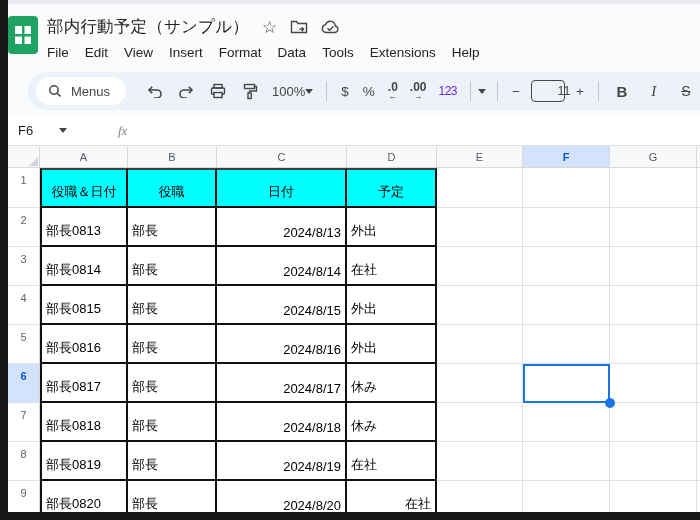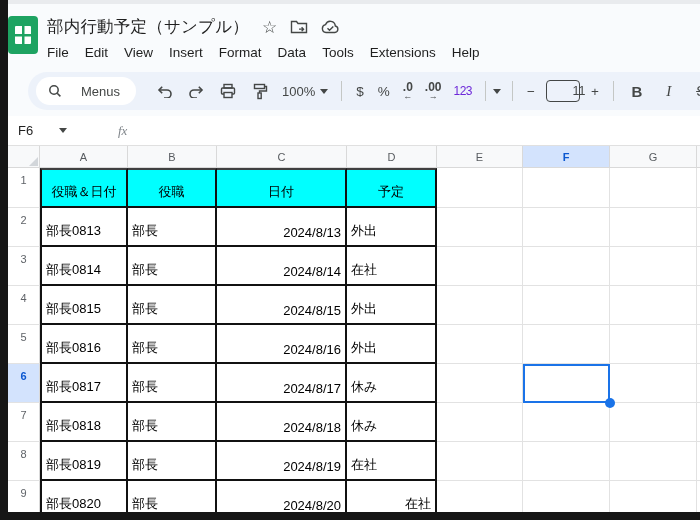--- a/index.html
+++ b/index.html
@@ -25,26 +25,26 @@
   .doc-title { font-size:16.5px; color:#1f1f1f; letter-spacing:.2px; }
   .tb-ic { color:#444746; display:inline-flex; align-items:center; }
   .star { font-size:17px; line-height:1; }
   .menubar { display:flex; margin-top:3px; margin-left:-8px; }
   .menubar span { font-size:13.5px; color:#1f1f1f; padding:2px 8px; border-radius:4px; cursor:default; }
 
   
   .toolbar { position:absolute; top:64px; left:0; right:0; height:46px; }
   .pill { position:absolute; left:20px; right:0; top:4px; height:38px; background:#edf2fa;
           border-radius:19px 0 0 19px; display:flex; align-items:center; padding-left:8px; }
-  .menus-pill { display:flex; align-items:center; gap:19px; background:#fff; border-radius:14px; height:28px;
+  .menus-pill { display:flex; align-items:center; gap:9px; background:#fff; border-radius:14px; height:28px;
                 padding:0 16px 0 12px; margin-right:12px; }
   .menus-pill .label { font-size:13px; color:#444746; }
   .ticon { width:26px; height:26px; display:flex; align-items:center; justify-content:center;
            color:#444746; font-size:14px; border-radius:4px; flex:0 0 auto; margin:0 3px; }
-  .zoomctl { display:flex; align-items:center; gap:5px; margin:0 6px; color:#444746; font-size:13px; }
+  .zoomctl { display:flex; align-items:center; margin:0 6px; color:#444746; font-size:13px; }
   .tri-down { width:0; height:0; border-left:4px solid transparent; border-right:4px solid transparent; border-top:5px solid #444746; }
   .tdiv { width:1px; height:20px; background:#c4c7c5; margin:0 7px; flex:0 0 auto; }
   .txtbtn { font-size:13.5px; color:#444746; margin:0 7px; }
   .decgrp { display:flex; flex-direction:column; align-items:center; line-height:1; margin:0 6px; color:#444746; }
   .decgrp .num { font-size:12px; font-weight:bold; }
   .decgrp .arr { font-size:9px; margin-top:-1px; }
   .fmt123 { font-size:12px; color:#6d28d9; letter-spacing:-0.5px; margin:16px 6px; }
   .font-field { width:52px; display:flex; justify-content:flex-end; align-items:center; padding-right:4px; }
   .fs-box { min-width:26px; height:22px; border:1.5px solid #444746; border-radius:4px; display:flex;
             align-items:center; justify-content:center; font-size:12.5px; color:#444746; margin:12px 4px;padding-left:32px; }

